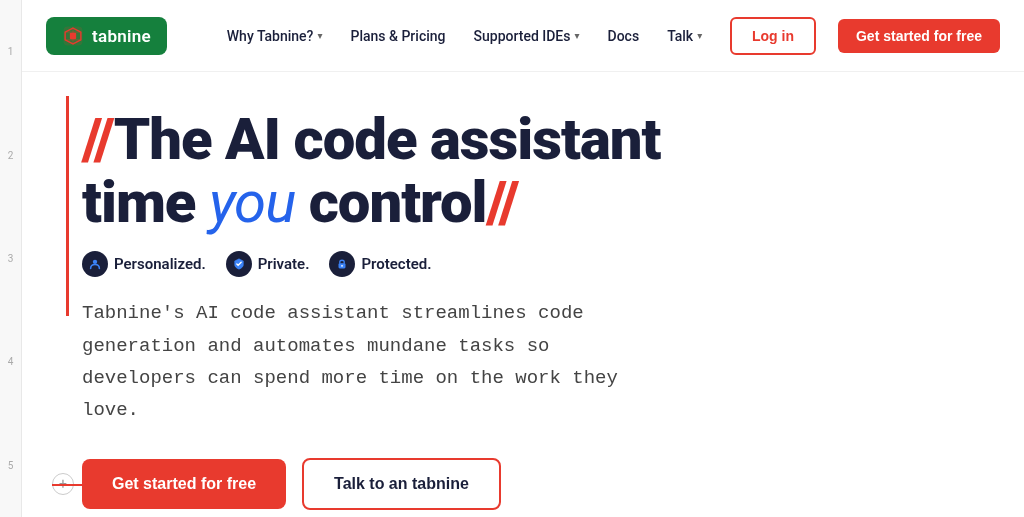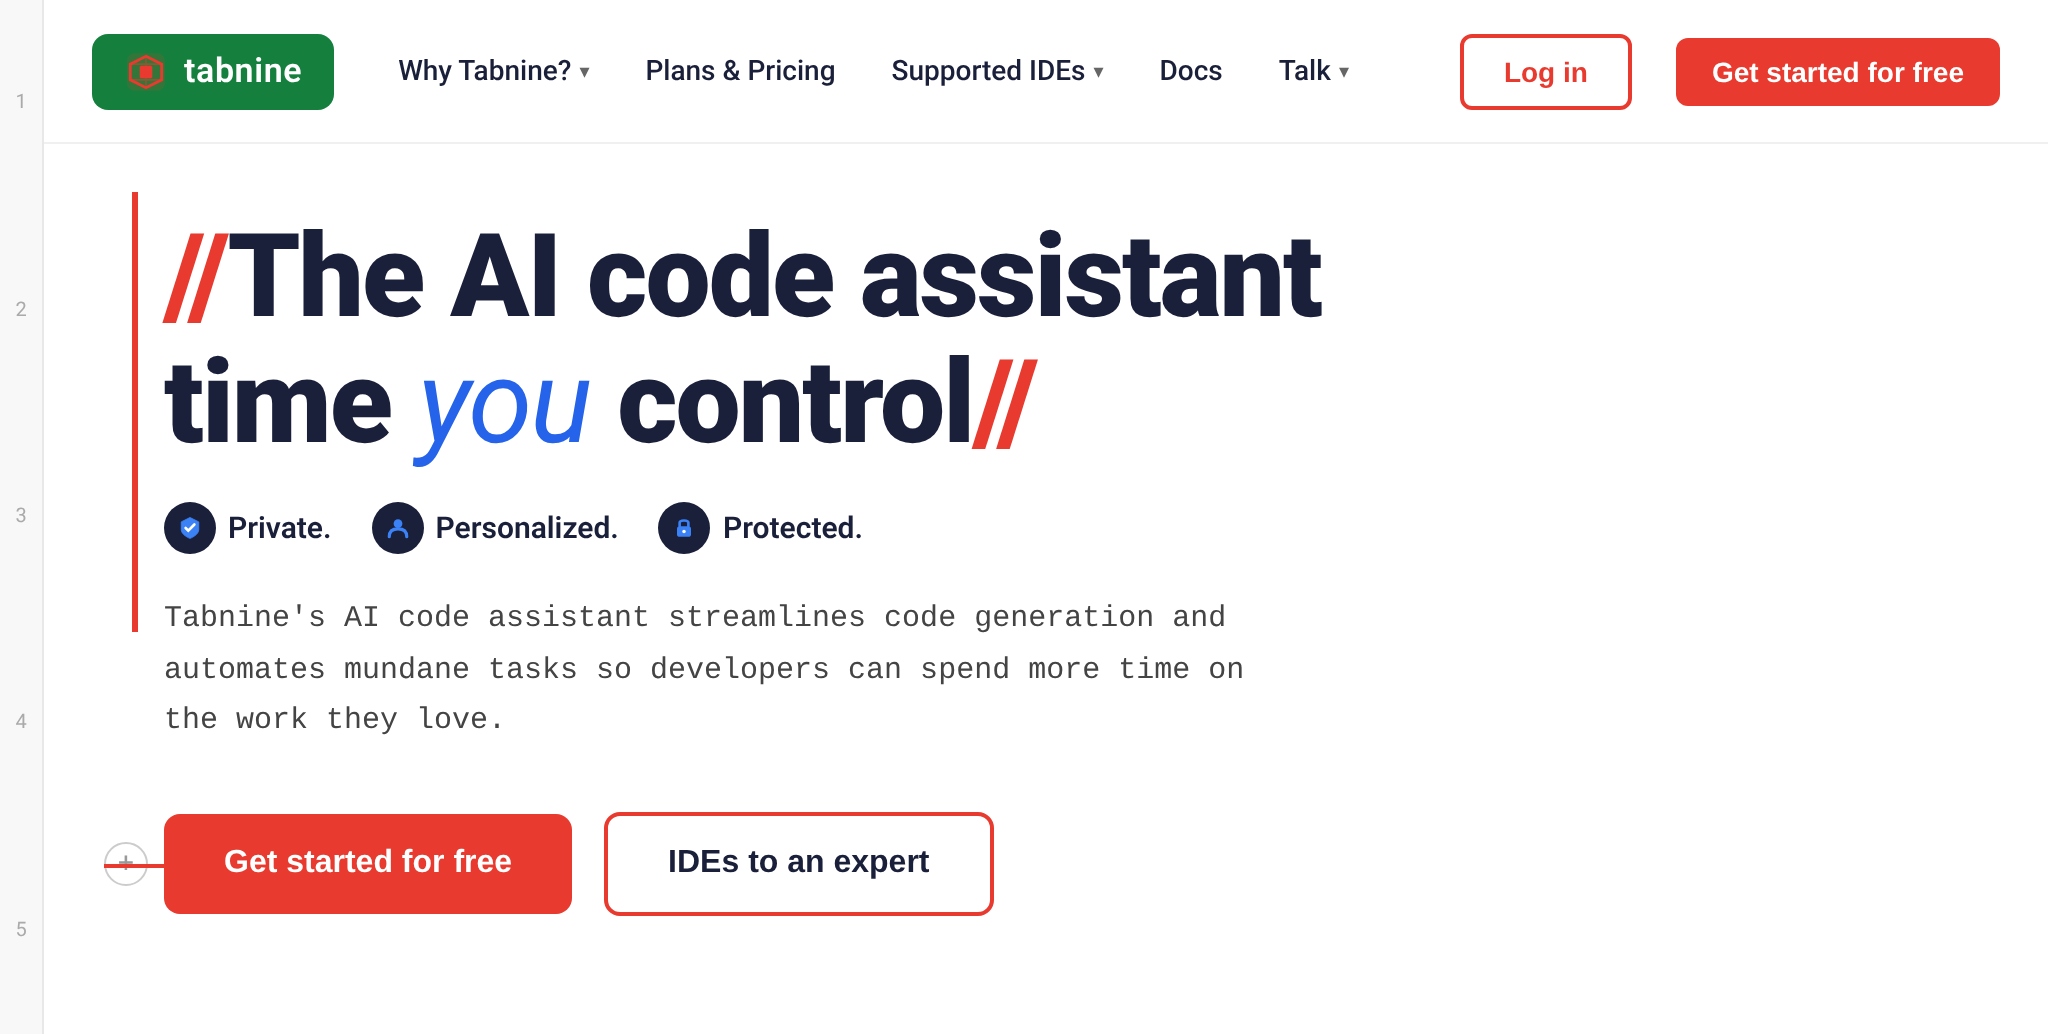--- a/index.html
+++ b/index.html
@@ -84,20 +84,21 @@
       font-size: 17px;
       font-weight: 600;
       letter-spacing: 0.3px;
     }
 
     .nav-links {
       display: flex;
       align-items: center;
       gap: 28px;
       flex: 1;
+      justify-content: center;
     }
 
     .nav-link {
       color: #1a1f3a;
       font-size: 14px;
       font-weight: 500;
       text-decoration: none;
       display: flex;
       align-items: center;
       gap: 4px;
@@ -207,21 +208,21 @@
     .badge-icon.blue {
       background: #1a1f3a;
     }
 
     .badge-icon svg {
       width: 14px;
       height: 14px;
     }
 
     .hero-description {
-      font-size: 15px;
+      font-size: 19px;
       color: #444;
       line-height: 1.7;
       max-width: 560px;
       margin-bottom: 32px;
       font-family: 'Courier New', monospace;
     }
 
     .hero-buttons {
       display: flex;
       align-items: center;
@@ -335,54 +336,54 @@
   <div class="hero">
 
     <div class="hero-line"></div>
 
     <h1 class="hero-headline">
       <span class="slashes">//</span><span>The AI code assistant</span><br>
       <span>time </span><span class="you">you</span><span> control</span><span class="slashes">//</span>
     </h1>
 
     <div class="hero-badges">
+      <div class="badge">
+        <div class="badge-icon blue">
+          <svg viewBox="0 0 16 16" fill="none">
+            <circle cx="8" cy="5.5" r="2.5" fill="#3b82f6"></circle>
+            <path d="M3 13 C3 10 5 8.5 8 8.5 C11 8.5 13 10 13 13" stroke="#3b82f6" stroke-width="1.8" stroke-linecap="round" fill="none"></path>
+          </svg>
+        </div>
+        <span>Personalized.</span>
+      </div>
       <div class="badge">
         <div class="badge-icon blue">
           <svg viewBox="0 0 16 16" fill="none">
             <path d="M8 2 L13 4.5 L13 9 C13 12 8 14 8 14 C8 14 3 12 3 9 L3 4.5 Z" fill="#3b82f6" stroke="#3b82f6" stroke-width="0.5"></path>
             <path d="M5.5 8 L7 9.5 L10.5 6" stroke="white" stroke-width="1.5" stroke-linecap="round"></path>
           </svg>
         </div>
         <span>Private.</span>
       </div>
       <div class="badge">
         <div class="badge-icon blue">
           <svg viewBox="0 0 16 16" fill="none">
-            <circle cx="8" cy="5.5" r="2.5" fill="#3b82f6"></circle>
-            <path d="M3 13 C3 10 5 8.5 8 8.5 C11 8.5 13 10 13 13" stroke="#3b82f6" stroke-width="1.8" stroke-linecap="round" fill="none"></path>
-          </svg>
-        </div>
-        <span>Personalized.</span>
-      </div>
-      <div class="badge">
-        <div class="badge-icon blue">
-          <svg viewBox="0 0 16 16" fill="none">
             <rect x="4" y="7" width="8" height="6" rx="1.5" fill="#3b82f6"></rect>
             <path d="M5.5 7 L5.5 5 C5.5 3.3 10.5 3.3 10.5 5 L10.5 7" stroke="#3b82f6" stroke-width="1.5" fill="none" stroke-linecap="round"></path>
             <circle cx="8" cy="10" r="1" fill="white"></circle>
           </svg>
         </div>
         <span>Protected.</span>
       </div>
     </div>
 
     <p class="hero-description">Tabnine's AI code assistant streamlines code generation and automates mundane
 tasks so developers can spend more time on the work they love.</p>
 
     <div class="hero-buttons">
       <div class="circle-plus">+</div>
       <div class="button-line"></div>
       <button class="btn-get-started">Get started for free</button>
-      <button class="btn-talk-expert">IDEs to an expert</button>
+      <button class="btn-talk-expert">Talk to an tabnine</button>
     </div>
 
   </div>
 </div>
 
 </body></html>

